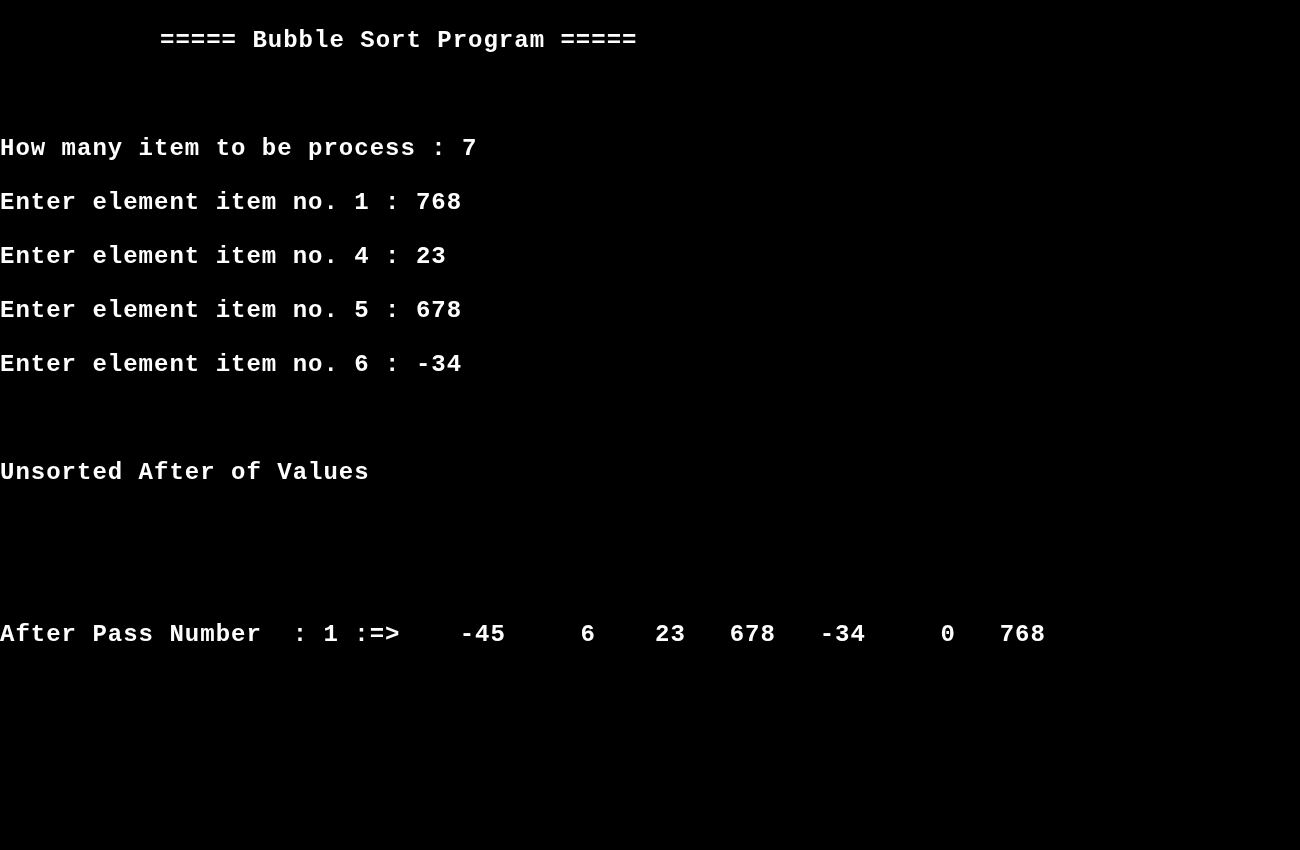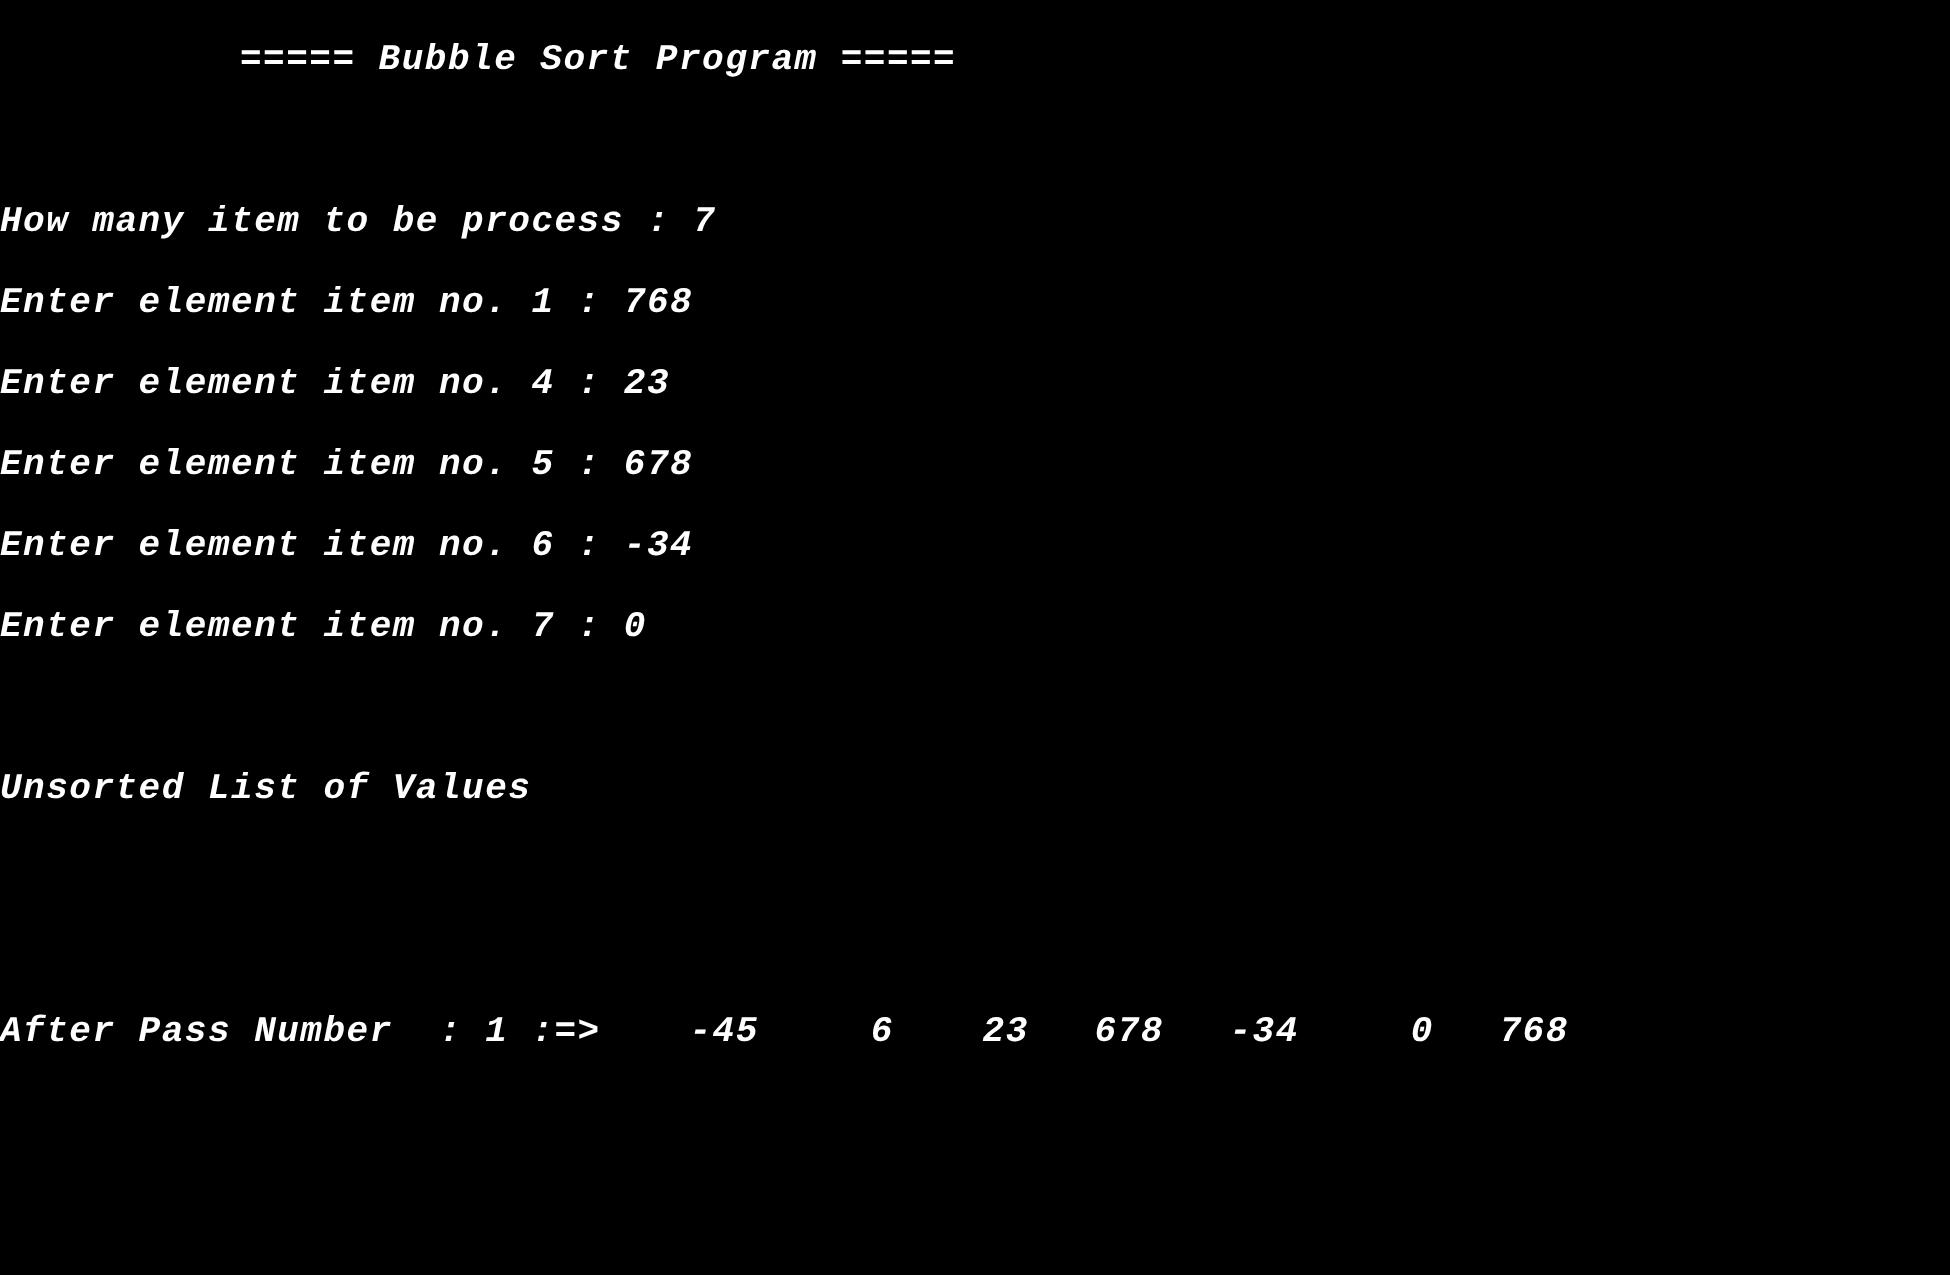--- a/index.html
+++ b/index.html
@@ -20,37 +20,36 @@
     white-space: pre;
     padding: 0;
     margin: 0;
   }
   .title {
     margin-left: 160px;
   }
   .blank {
     height: 27px;
   }
-  .line { display: block; font-style: italic; }
+  .line { display: block; }
   .num { display: inline-block; width: 90px; text-align: right; }
 </style>
 </head>
 <body>
 
 <div class="console">
 <span class="line title">===== Bubble Sort Program =====</span>
 <div class="blank"></div>
 <span class="line"><span>How many item to be process : </span><span>7</span></span>
 <span class="line"><span>Enter element item no. </span><span>1</span><span> : </span><span>768</span></span>
 <span class="line"><span>Enter element item no. </span><span>4</span><span> : </span><span>23</span></span>
 <span class="line"><span>Enter element item no. </span><span>5</span><span> : </span><span>678</span></span>
 <span class="line"><span>Enter element item no. </span><span>6</span><span> : </span><span>-34</span></span>
-<span class="line"><span>Enter element item no. </span><span>7</span><span> : </span><span>0</span></span>
 <div class="blank"></div>
-<span class="line">Unsorted List of Values</span>
+<span class="line">Unsorted After of Values</span>
 <div class="blank"></div>
 <div class="blank"></div>
 <span class="line"><span>After Pass Number  : </span><span>1</span><span> :=&gt; </span><span class="num">-45</span><span class="num">6</span><span class="num">23</span><span class="num">678</span><span class="num">-34</span><span class="num">0</span><span class="num">768</span></span>
 
 
 
 
 
 
 

